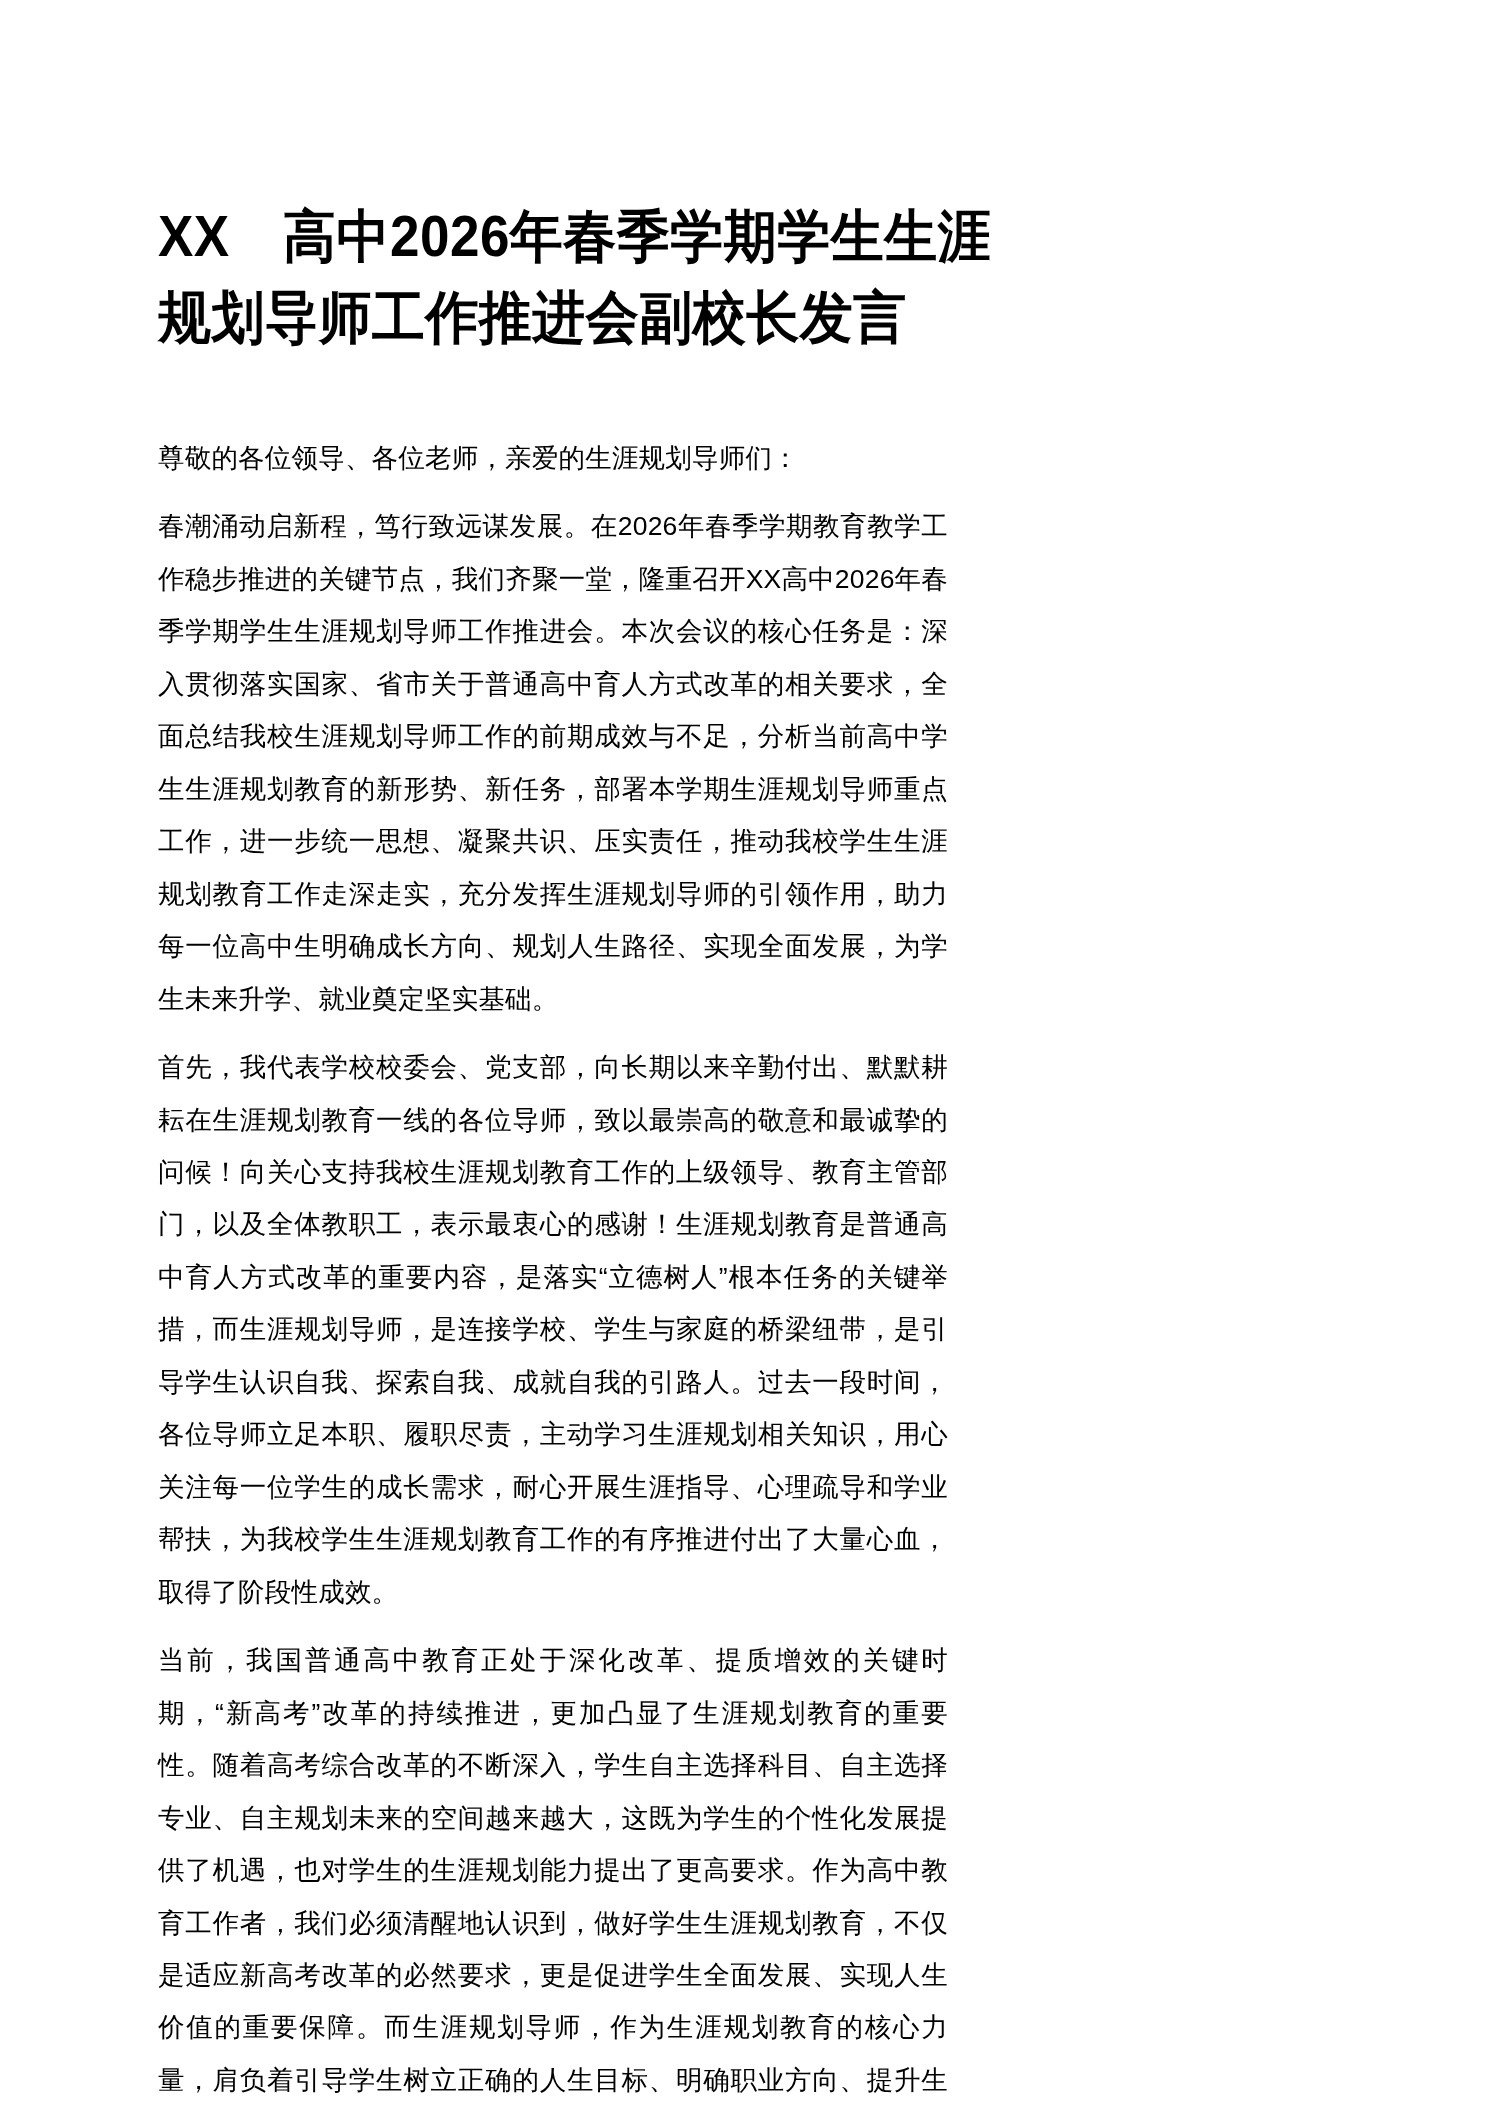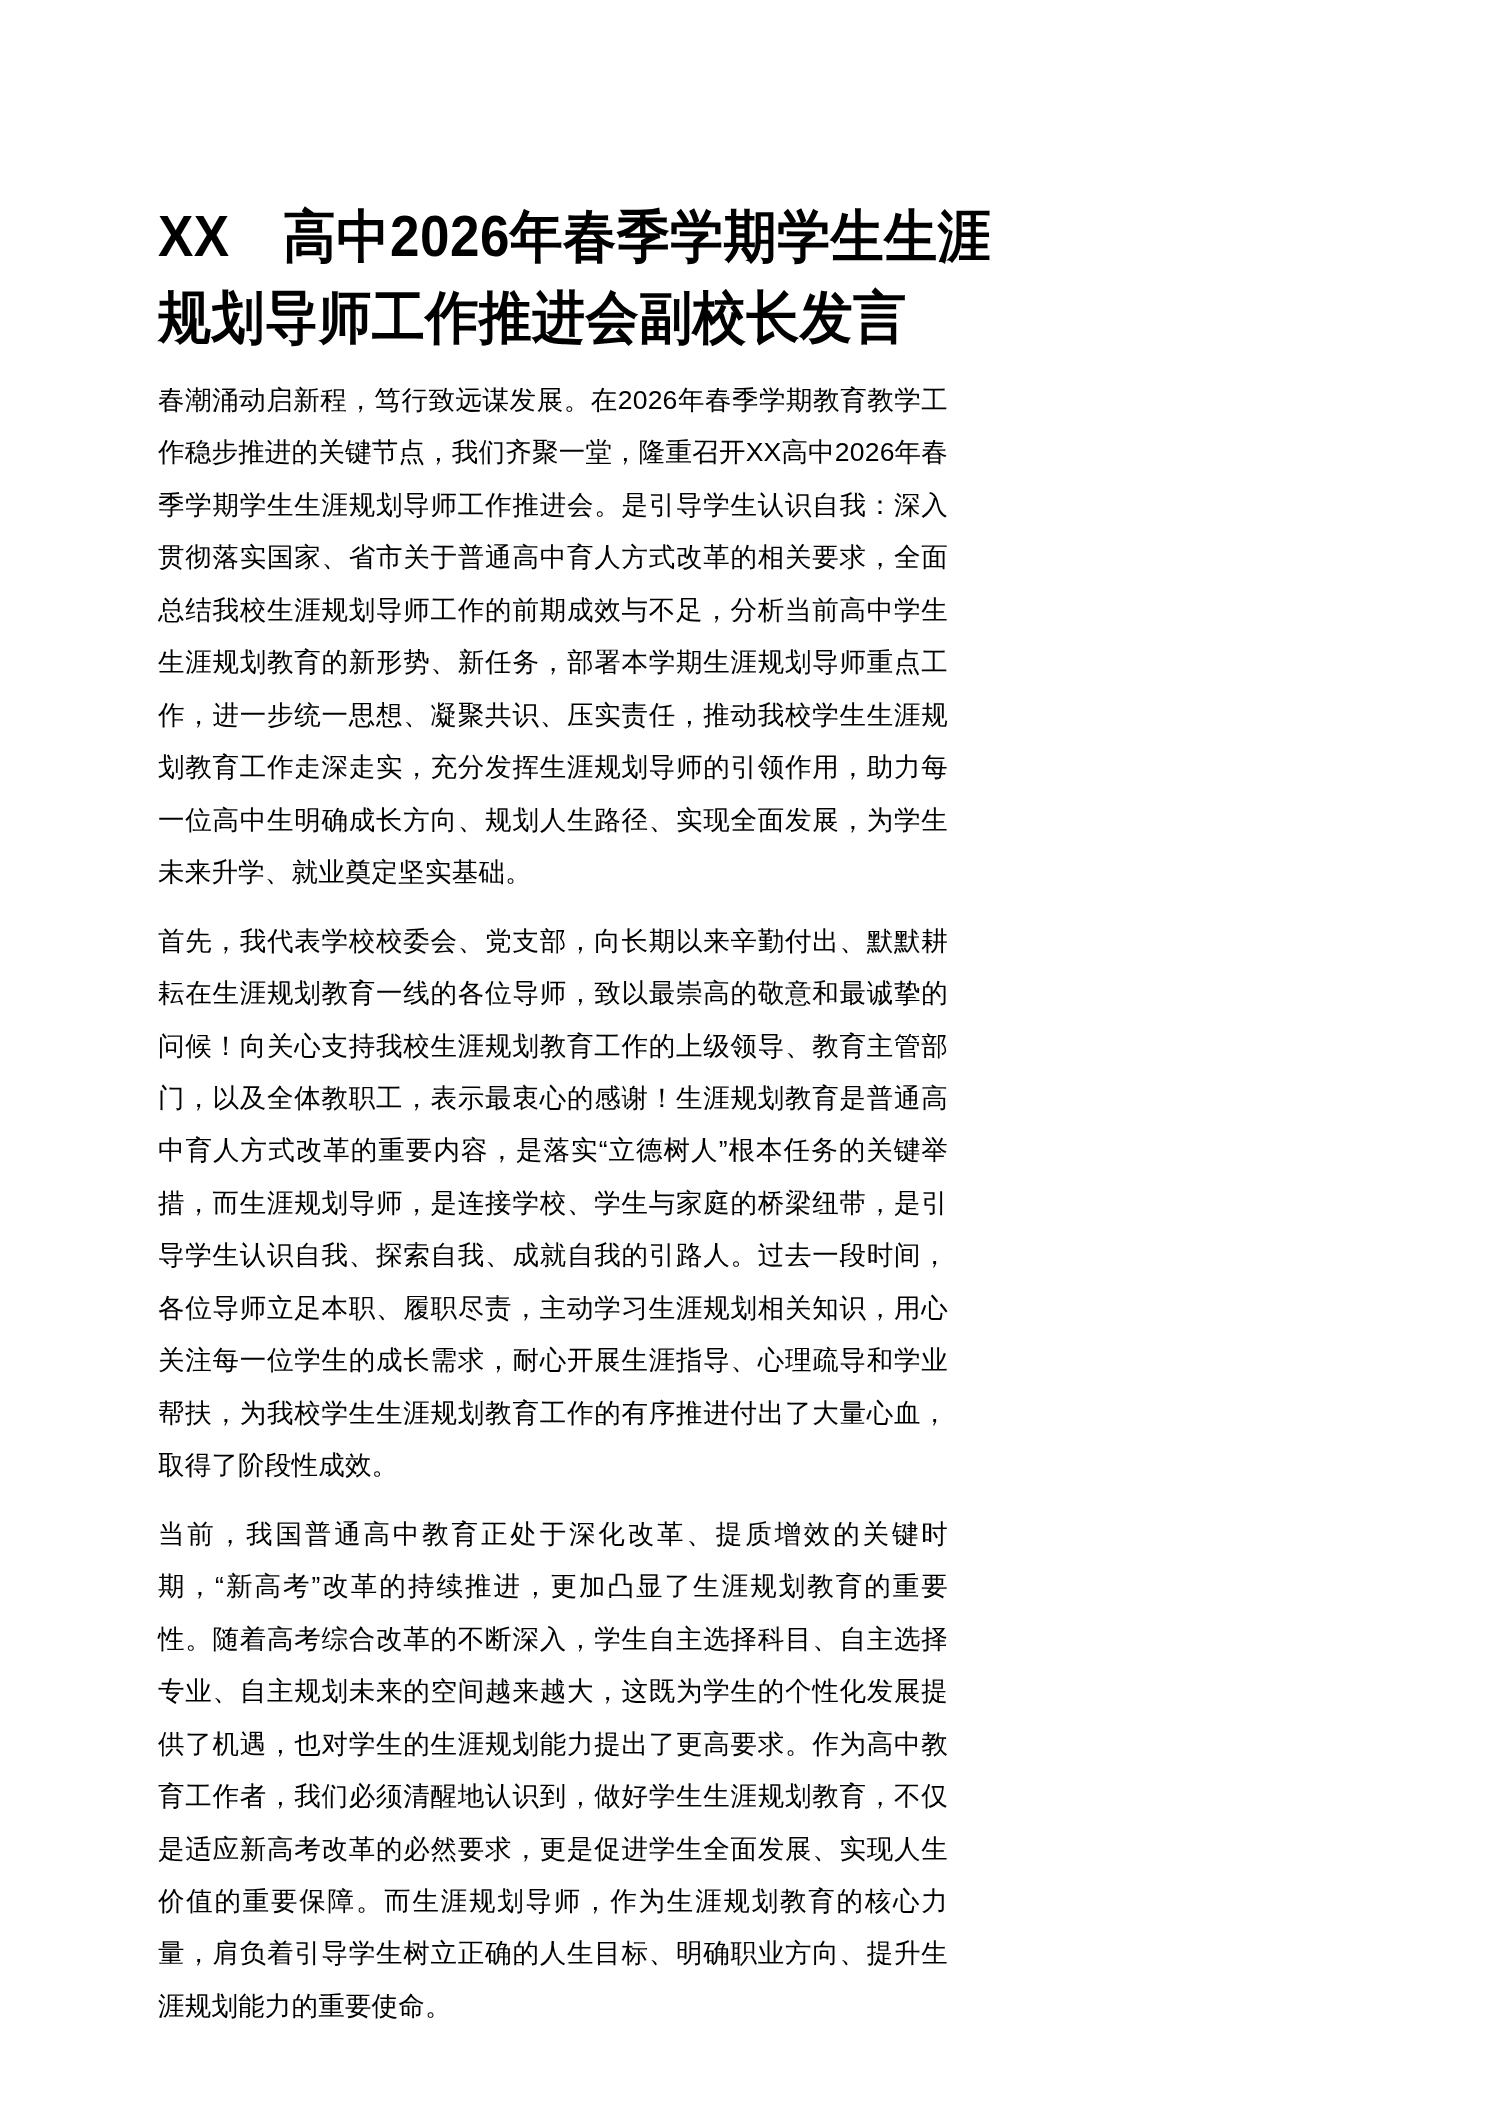--- a/index.html
+++ b/index.html
@@ -60,22 +60,23 @@
   .para { margin-top: 16px; }
 </style>
 </head>
 <body>
 
 <div id="page">
   <div id="content">
 
     <h1 class="doc-title"><span>XX　高中2026年春季学期学生生涯</span><br><span>规划导师工作推进会副校长发言</span></h1>
 
+    <p id="sal-1" class="salutation">尊敬的各位领导、各位老师，亲爱的生涯规划导师们：</p>
 
 
-    <p class="para">春潮涌动启新程，笃行致远谋发展。在2026年春季学期教育教学工作稳步推进的关键节点，我们齐聚一堂，隆重召开XX高中2026年春季学期学生生涯规划导师工作推进会。是引导学生认识自我：深入贯彻落实国家、省市关于普通高中育人方式改革的相关要求，全面总结我校生涯规划导师工作的前期成效与不足，分析当前高中学生生涯规划教育的新形势、新任务，部署本学期生涯规划导师重点工作，进一步统一思想、凝聚共识、压实责任，推动我校学生生涯规划教育工作走深走实，充分发挥生涯规划导师的引领作用，助力每一位高中生明确成长方向、规划人生路径、实现全面发展，为学生未来升学、就业奠定坚实基础。</p>
+    <p class="para">春潮涌动启新程，笃行致远谋发展。在2026年春季学期教育教学工作稳步推进的关键节点，我们齐聚一堂，隆重召开XX高中2026年春季学期学生生涯规划导师工作推进会。本次会议的核心任务是：深入贯彻落实国家、省市关于普通高中育人方式改革的相关要求，全面总结我校生涯规划导师工作的前期成效与不足，分析当前高中学生生涯规划教育的新形势、新任务，部署本学期生涯规划导师重点工作，进一步统一思想、凝聚共识、压实责任，推动我校学生生涯规划教育工作走深走实，充分发挥生涯规划导师的引领作用，助力每一位高中生明确成长方向、规划人生路径、实现全面发展，为学生未来升学、就业奠定坚实基础。</p>
 
     <p class="para">首先，我代表学校校委会、党支部，向长期以来辛勤付出、默默耕耘在生涯规划教育一线的各位导师，致以最崇高的敬意和最诚挚的问候！向关心支持我校生涯规划教育工作的上级领导、教育主管部门，以及全体教职工，表示最衷心的感谢！生涯规划教育是普通高中育人方式改革的重要内容，是落实“立德树人”根本任务的关键举措，而生涯规划导师，是连接学校、学生与家庭的桥梁纽带，是引导学生认识自我、探索自我、成就自我的引路人。过去一段时间，各位导师立足本职、履职尽责，主动学习生涯规划相关知识，用心关注每一位学生的成长需求，耐心开展生涯指导、心理疏导和学业帮扶，为我校学生生涯规划教育工作的有序推进付出了大量心血，取得了阶段性成效。</p>
 
     <p class="para">当前，我国普通高中教育正处于深化改革、提质增效的关键时期，“新高考”改革的持续推进，更加凸显了生涯规划教育的重要性。随着高考综合改革的不断深入，学生自主选择科目、自主选择专业、自主规划未来的空间越来越大，这既为学生的个性化发展提供了机遇，也对学生的生涯规划能力提出了更高要求。作为高中教育工作者，我们必须清醒地认识到，做好学生生涯规划教育，不仅是适应新高考改革的必然要求，更是促进学生全面发展、实现人生价值的重要保障。而生涯规划导师，作为生涯规划教育的核心力量，肩负着引导学生树立正确的人生目标、明确职业方向、提升生涯规划能力的重要使命。</p>
 
   </div>
 </div>
 
 </body></html>

